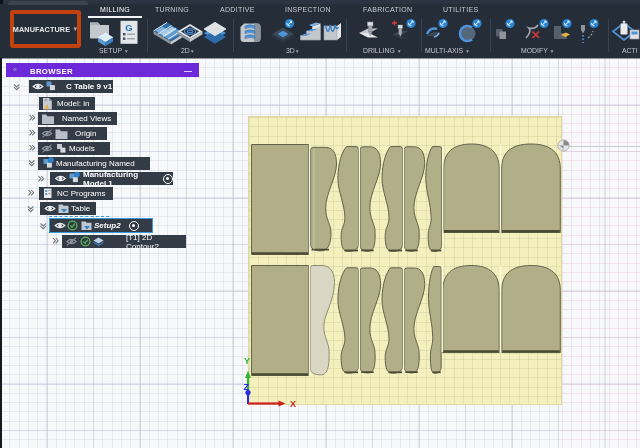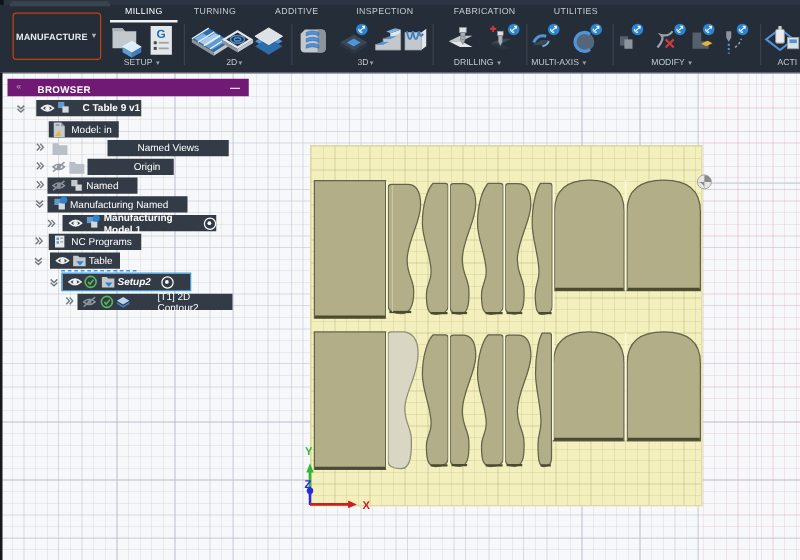--- a/index.html
+++ b/index.html
@@ -7,42 +7,42 @@
 #app { position:relative; width:640px; height:448px; background:#f7f8f9; }
 
 
 #toolbar { position:absolute; left:0; top:0; width:640px; height:58px; background:#242d38; box-shadow:0 1px 0 rgba(10,16,24,0.35); }
 #topstrip { position:absolute; left:0; top:0; width:640px; height:4px; background:#2b3440; }
 #topstrip:before { content:""; position:absolute; left:0; top:0; width:3px; height:4px; background:#0e141b; }
 #doctab { position:absolute; left:8px; top:1px; width:80px; height:4px; background:#3a444f; border-radius:3px 3px 0 0; }
 .tab { position:absolute; top:6px; font-size:7px; letter-spacing:0.3px; color:#c6ccd3; }
 .tab.active { color:#fff; }
 #milling-underline { position:absolute; left:88px; top:15.5px; width:54px; height:2.5px; background:#f0f2f4; }
-#mfg-btn { position:absolute; left:10px; top:10px; width:71px; height:38px; border:1px solid #c2410c; border-radius:3px; color:#e8eaed; font-size:7.3px; font-weight:bold; letter-spacing:0.1px; display:flex; align-items:center; justify-content:center; }
+#mfg-btn { position:absolute; left:10px; top:10px; width:71px; height:38px; border:4px solid #c2410c; border-radius:3px; color:#e8eaed; font-size:7.3px; font-weight:bold; letter-spacing:0.1px; display:flex; align-items:center; justify-content:center; }
 #mfg-btn .car { font-size:6px; color:#aab1b8; margin-left:2px; }
 .gsep { position:absolute; top:19px; height:33px; width:1px; background:#39424d; }
 .glabel { position:absolute; top:46.5px; font-size:6.9px; color:#c2c8cf; letter-spacing:0; }
 .glabel .car { font-size:5px; color:#98a0a8; }
 
 
 #canvas { position:absolute; left:0; top:58px; width:640px; height:390px; background:#f7f8f9; }
 .gridL { position:absolute; background-image:
   repeating-linear-gradient(to right, rgba(176,190,206,0.24) 0 1px, transparent 1px 9.3px),
   repeating-linear-gradient(to bottom, rgba(176,190,206,0.24) 0 1px, transparent 1px 9.3px); }
 .gridP { position:absolute; background-image:
   repeating-linear-gradient(to right, rgba(214,170,186,0.25) 0 1px, transparent 1px 9.3px),
   repeating-linear-gradient(to bottom, rgba(214,170,186,0.25) 0 1px, transparent 1px 9.3px); }
 #sheet { position:absolute; left:248px; top:116px; width:314px; height:289px; background:#f4f0bd; border:1px solid #ded9a4; }
 #sheet .grid { position:absolute; left:0; top:0; right:0; bottom:0; background-image:
   repeating-linear-gradient(to right, rgba(145,145,100,0.16) 0 1px, transparent 1px 9.3px),
   repeating-linear-gradient(to bottom, rgba(145,145,100,0.16) 0 1px, transparent 1px 9.3px); }
 
 
 #browser { position:absolute; left:0; top:60px; width:220px; }
-#bheader { position:absolute; left:6px; top:3px; width:193px; height:14px; background:#701a75; color:#fff; }
+#bheader { position:absolute; left:6px; top:3px; width:193px; height:14px; background:#6d28d9; color:#fff; }
 #bheader .t { position:absolute; left:24px; top:3.5px; font-size:7.8px; font-weight:bold; letter-spacing:0.3px; }
 #bheader .lt { position:absolute; left:7px; top:3px; font-size:7px; color:#aab1b8; }
 #bheader .min { position:absolute; right:7px; top:2.5px; font-size:8px; font-weight:bold; }
 .chip { position:absolute; height:13px; background:#333b46; color:#fff; font-size:8px; display:flex; align-items:center; }
 .chip.bold { font-weight:bold; }
 .radio { width:10px; height:10px; border:1.3px solid #fff; border-radius:50%; position:relative; margin-left:5px; flex:none; }
 .radio:after { content:""; position:absolute; left:2.1px; top:2.1px; width:3.2px; height:3.2px; border-radius:50%; background:#fff; }
 </style>
 </head>
 <body>
@@ -260,28 +260,28 @@
         <span class="lt">«</span>
         <span class="t">BROWSER</span>
         <span class="min">—</span>
       </div>
     <div class="chip bold" style="left:29px;top:20px;width:84px;">
         <span style="margin-left:37px;">C Table 9 v1</span>
       </div>
     <div class="chip" style="left:39px;top:37px;width:56px;">
         <span style="margin-left:18px;">Model: in</span>
       </div>
-    <div class="chip" style="left:38px;top:52px;width:97px;margin-left:48px;">
+    <div class="chip" style="left:38px;top:52px;width:79px;">
         <span style="margin-left:24px;">Named Views</span>
       </div>
-    <div class="chip" style="left:38px;top:67px;width:69px;margin-left:32px;">
+    <div class="chip" style="left:38px;top:67px;width:69px;">
         <span style="margin-left:37px;">Origin</span>
       </div>
     <div class="chip" style="left:38px;top:82px;width:72px;">
-        <span style="margin-left:31px;">Named</span>
+        <span style="margin-left:31px;">Models</span>
       </div>
     <div class="chip" style="left:38px;top:97px;width:112px;">
         <span style="margin-left:18px;">Manufacturing Named</span>
       </div>
     <div class="chip bold" style="left:50px;top:112px;width:123px;">
         <span style="margin-left:33px;">Manufacturing Model 1</span>
         <span class="radio" style="margin-left:6px;"></span>
       </div>
     <div class="chip" style="left:39px;top:127px;width:74px;">
         <span style="margin-left:18px;">NC Programs</span>

